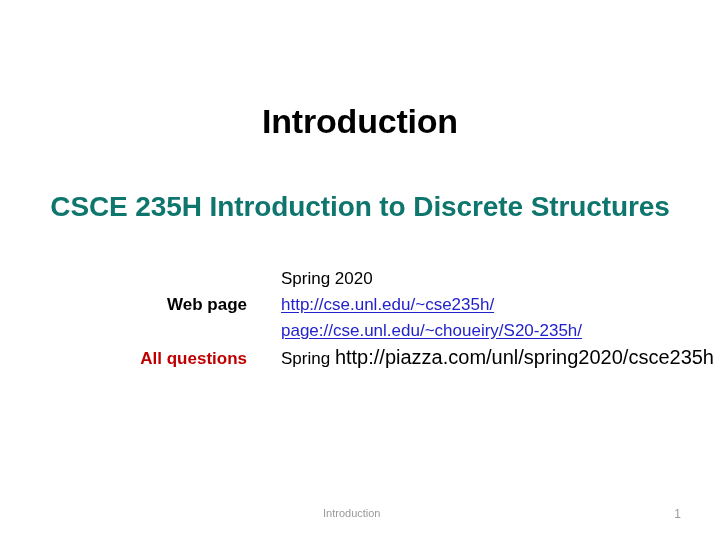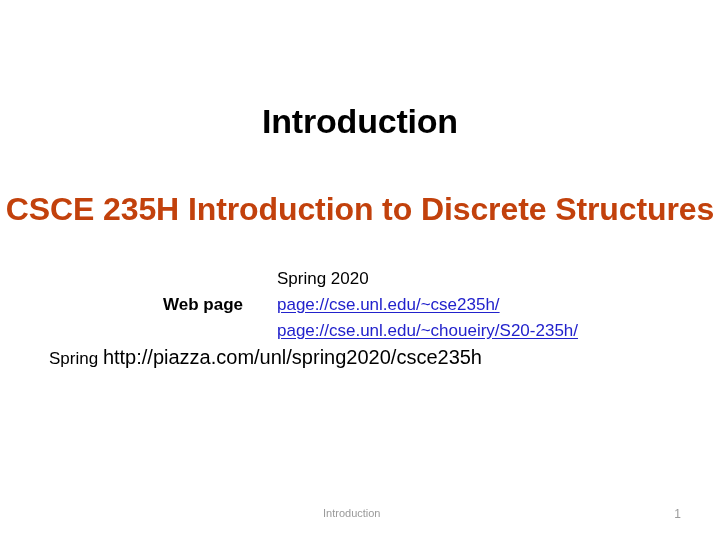--- a/index.html
+++ b/index.html
@@ -35,50 +35,50 @@
     white-space: nowrap;
   }
 
   
   #subtitle {
     position: absolute;
     left: 0;
     top: 191px;
     width: 720px;
     text-align: center;
-    font-size: 32px;
+    font-size: 28px;
     font-weight: bold;
-    color: #c2410c;
+    color: #0f766e;
     letter-spacing: -0.1px;
     line-height: 1.15;
     white-space: nowrap;
   }
 
   
   #info-block {
     position: absolute;
     left: 0;
     top: 266px;
     width: 720px;
   }
   .info-row {
     display: flex;
     align-items: baseline;
     height: 26px;
-    padding-left: 15px;
   }
   .info-label {
     width: 228px;
     text-align: right;
     padding-right: 0px;
     font-size: 17px;
     font-weight: bold;
     color: #000000;
     white-space: nowrap;
     line-height: 26px;
+    margin-left: 19px;
   }
   .info-label.empty { visibility: hidden; }
   .info-label.red { color: #C00000; }
   .info-value {
     padding-left: 34px;
     font-size: 17px;
     color: #000000;
     white-space: nowrap;
     line-height: 26px;
   }
@@ -130,32 +130,33 @@
   <div id="info-block">
 
     <div class="info-row">
       <div class="info-label empty"></div>
       <div class="info-value">Spring 2020</div>
     </div>
 
     <div class="info-row">
       <div class="info-label">Web page</div>
       <div class="info-value">
-        <a class="link">page://cse.unl.edu/~cse235h/</a>
+        <a class="link">http://cse.unl.edu/~cse235h/</a>
       </div>
     </div>
 
     <div class="info-row">
       <div class="info-label empty"></div>
       <div class="info-value">
         <a class="link">page://cse.unl.edu/~choueiry/S20-235h/</a>
       </div>
     </div>
 
     <div class="info-row">
+      <div class="info-label red">All questions</div>
       <div class="info-value">
         <span>Spring</span><span>&nbsp;</span><span class="piazza-url">http://piazza.com/unl/spring2020/csce235h</span>
       </div>
     </div>
 
   </div>
 
   <div id="footer">
     <div id="footer-text">Introduction</div>
     <div id="footer-page">1</div>

